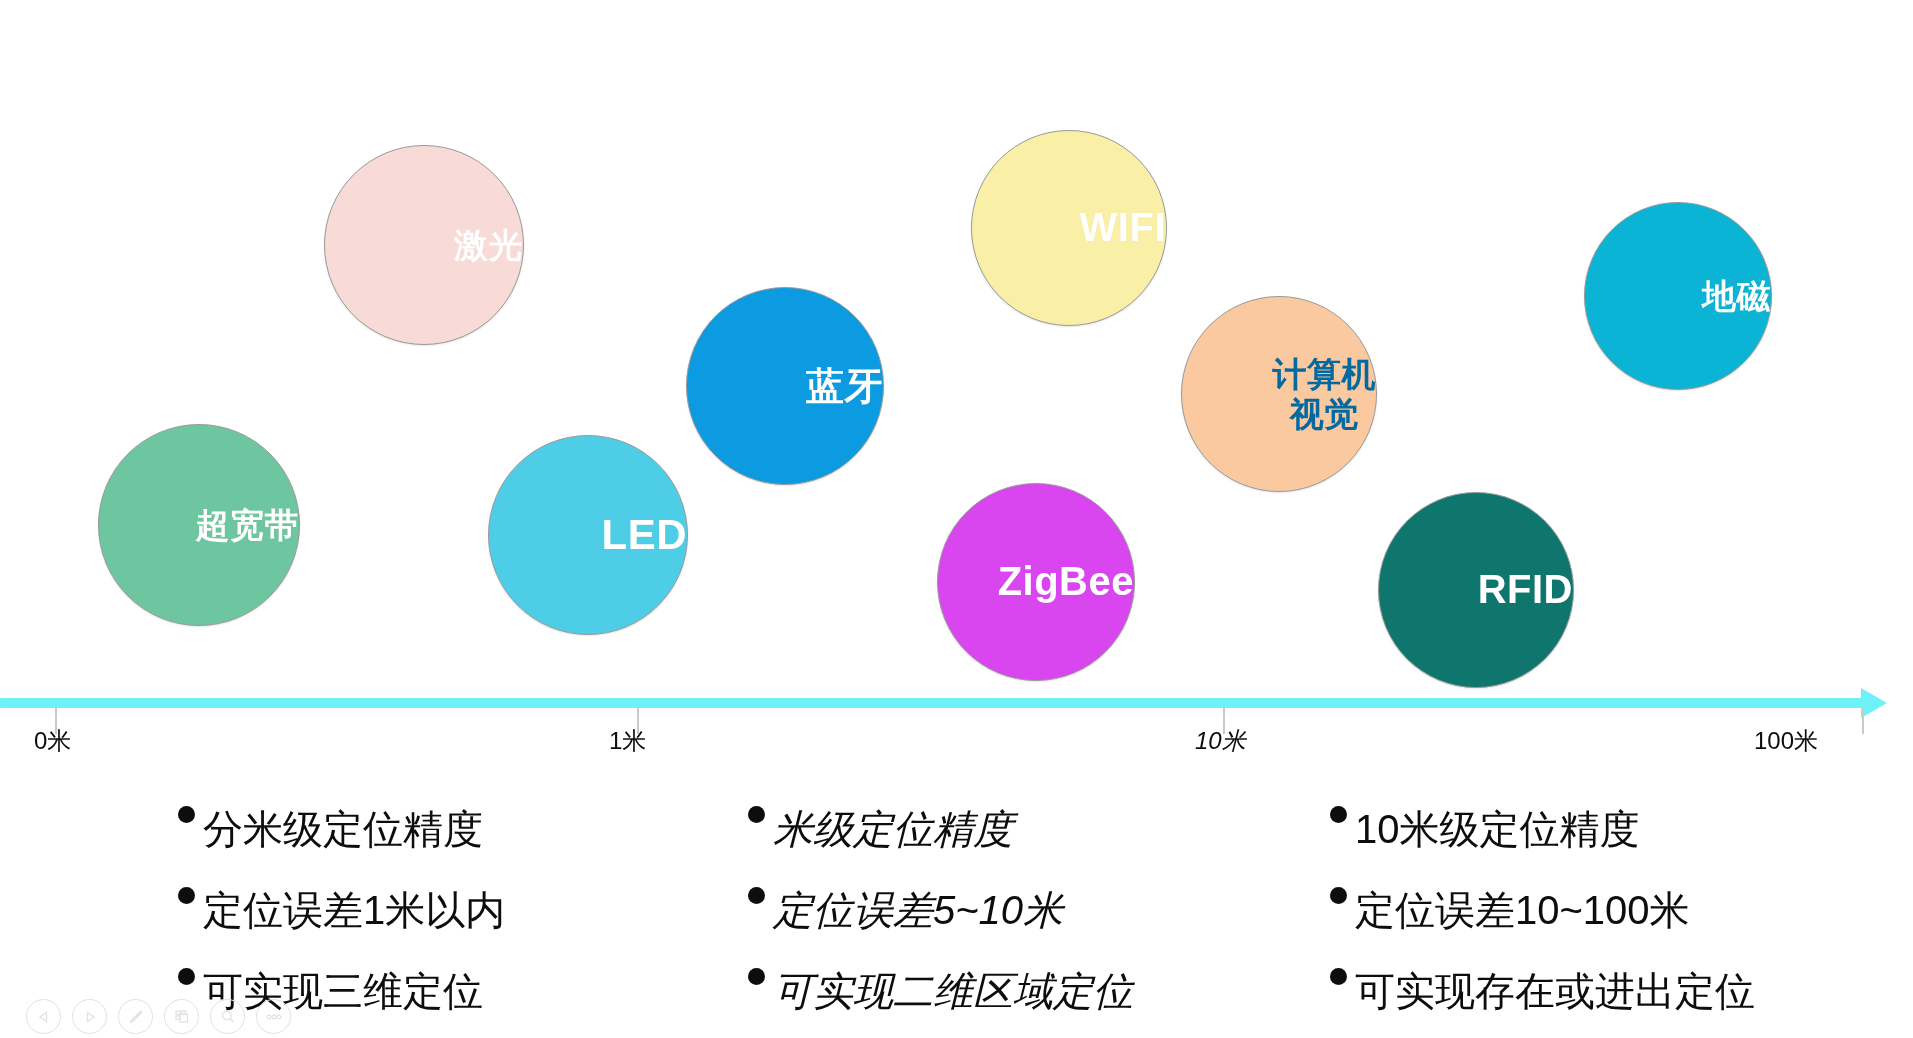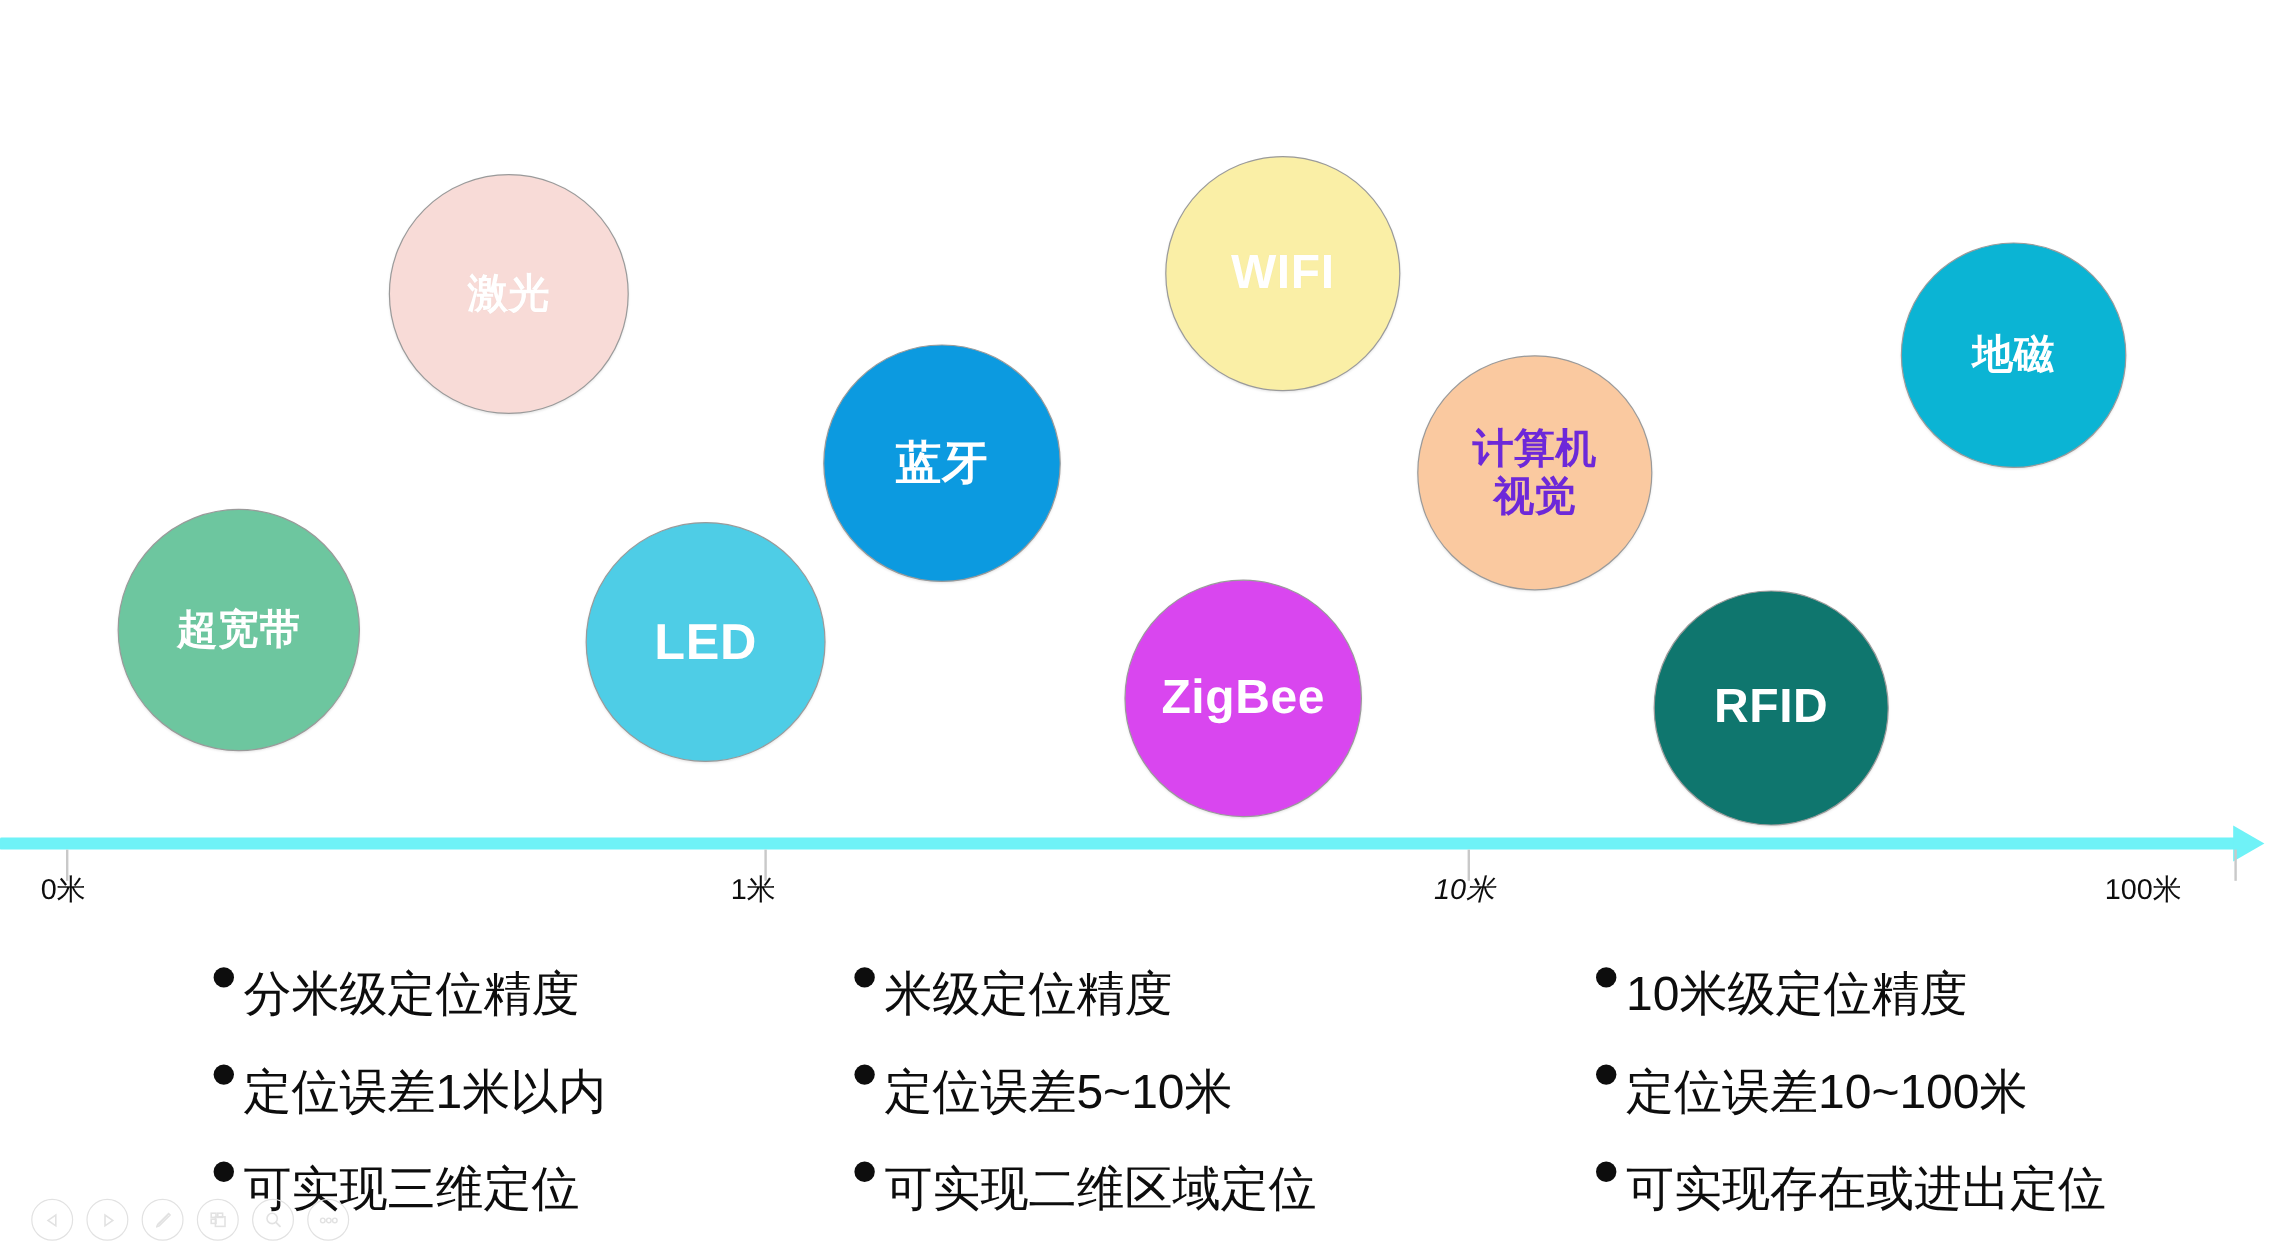--- a/index.html
+++ b/index.html
@@ -20,21 +20,21 @@
   }
 
   
   .bubble {
     position: absolute;
     border-radius: 50%;
     border: 1.5px solid #9a9a9a;
     box-sizing: border-box;
     display: flex;
     align-items: center;
-    justify-content: center;
+    justify-content: flex-end;
     text-align: center;
     color: #ffffff;
     font-weight: bold;
     line-height: 1.18;
     letter-spacing: 0.5px;
     box-shadow: 0 1px 2px rgba(0,0,0,0.10);
   }
   .bubble .bubble-label {
     display: block;
     white-space: pre-line;
@@ -148,21 +148,21 @@
       </div>
       <div class="bubble" style="left: 686px; top: 287px; width: 198px; height: 198px; background: rgb(12, 154, 224); color: rgb(255, 255, 255); font-size: 38px;">
         <span class="bubble-label">蓝牙</span>
       </div>
       <div class="bubble" style="left: 937px; top: 483px; width: 198px; height: 198px; background: #d946ef; color: rgb(255, 255, 255); font-size: 40px;">
         <span class="bubble-label">ZigBee</span>
       </div>
       <div class="bubble" style="left: 971px; top: 130px; width: 196px; height: 196px; background: rgb(250, 239, 166); color: rgb(255, 255, 255); font-size: 40px;">
         <span class="bubble-label">WIFI</span>
       </div>
-      <div class="bubble" style="left: 1181px; top: 296px; width: 196px; height: 196px; background: rgb(250, 201, 160); color: #6d28d9; font-size: 34px;">
+      <div class="bubble" style="left: 1181px; top: 296px; width: 196px; height: 196px; background: rgb(250, 201, 160); color: #0369a1; font-size: 34px;">
         <span class="bubble-label">计算机
 视觉</span>
       </div>
       <div class="bubble" style="left: 1378px; top: 492px; width: 196px; height: 196px; background: #0f766e; color: rgb(255, 255, 255); font-size: 40px;">
         <span class="bubble-label">RFID</span>
       </div>
       <div class="bubble" style="left: 1584px; top: 202px; width: 188px; height: 188px; background: rgb(11, 180, 212); color: rgb(255, 255, 255); font-size: 34px;">
         <span class="bubble-label">地磁</span>
       </div>
     </div>
@@ -190,21 +190,21 @@
         </div>
         <div class="bullet-item">
           <span class="bullet-dot"></span>
           <span class="bullet-text">定位误差1米以内</span>
         </div>
         <div class="bullet-item">
           <span class="bullet-dot"></span>
           <span class="bullet-text">可实现三维定位</span>
         </div>
       </div>
-      <div class="bullet-col" style="left: 712px;">
+      <div class="bullet-col" style="left: 748px; font-style: italic;">
         <div class="bullet-item">
           <span class="bullet-dot"></span>
           <span class="bullet-text">米级定位精度</span>
         </div>
         <div class="bullet-item">
           <span class="bullet-dot"></span>
           <span class="bullet-text">定位误差5~10米</span>
         </div>
         <div class="bullet-item">
           <span class="bullet-dot"></span>

